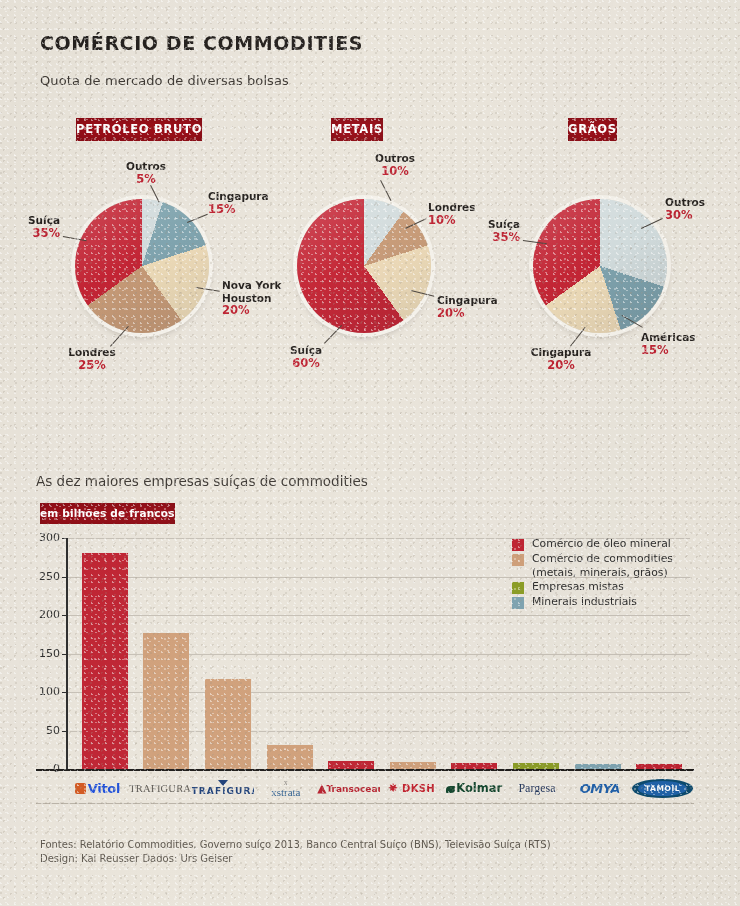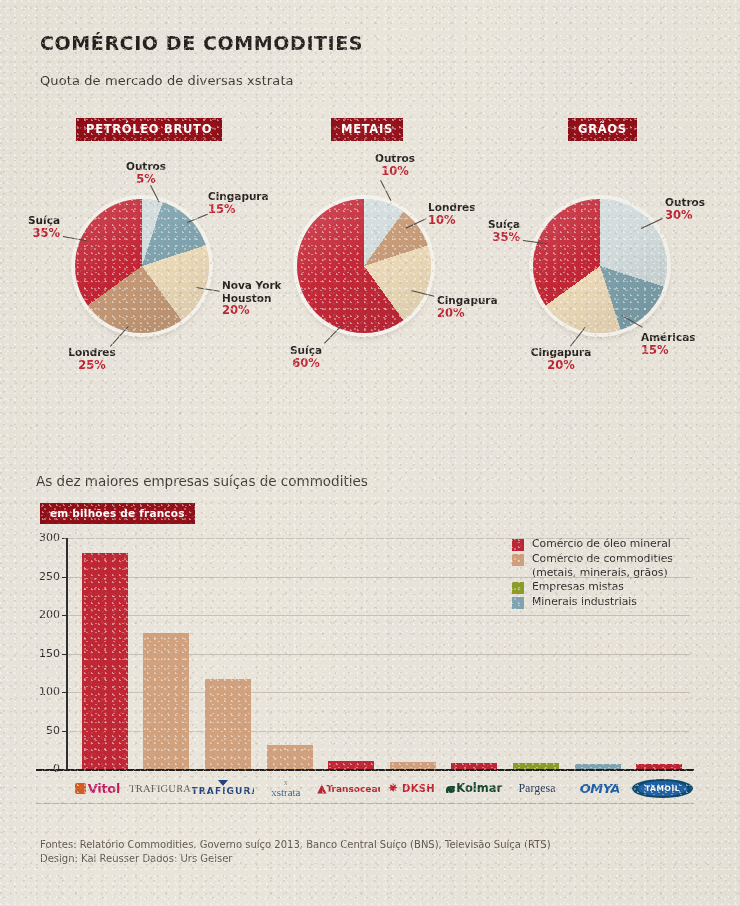--- a/index.html
+++ b/index.html
@@ -38,21 +38,21 @@
     position:absolute;left:40px;top:73px;
     font-size:13px;color:#3d3833;letter-spacing:.1px;
   }
 
   
   .badge{
     position:absolute;
     background:#9c0c16;
     color:#fff;
     font-size:11.5px;font-weight:bold;letter-spacing:.7px;
-    padding:4px 10px 5px;
+    padding:4px 0 5px;
     white-space:nowrap;
     box-shadow:inset 0 0 14px rgba(0,0,0,.22);
     text-align:center;
   }
 
   
   .pie-wrap{position:absolute;}
   .pie{
     position:absolute;border-radius:50%;
     box-shadow:0 0 0 4px #f4f1ea, 0 3px 7px rgba(60,50,40,.35);
@@ -99,21 +99,21 @@
     position:absolute;left:66px;top:775px;width:628px;height:26px;
     display:flex;align-items:center;
   }
   .logo{
     flex:1 1 0;text-align:center;font-size:10px;white-space:nowrap;
     overflow:hidden;
   }
   .logo-rule{position:absolute;left:36px;top:803px;width:658px;height:1px;background:#b9b2a6;}
 
   
-  .lg-vitol{color:#be185d;font-weight:bold;font-size:13px;letter-spacing:-.3px;text-align:center;}
+  .lg-vitol{color:#1d4ed8;font-weight:bold;font-size:13px;letter-spacing:-.3px;text-align:center;}
   .lg-vitol .dot{display:inline-block;width:11px;height:11px;background:#d2581f;border-radius:2px;margin-right:2px;vertical-align:-1px;}
   .lg-glencore{color:#5d5a54;font-size:10.5px;letter-spacing:.2px;font-family:"Liberation Serif",serif;}
   .lg-trafigura{color:#1d3f78;font-weight:bold;font-size:9px;letter-spacing:1.1px;}
   .lg-trafigura .tri{display:block;margin:0 auto -1px;width:0;height:0;border-left:5px solid transparent;border-right:5px solid transparent;border-top:6px solid #1d3f78;}
   .lg-xstrata{color:#2f5f8f;font-size:11px;font-family:"Liberation Serif",serif;}
   .lg-xstrata .x{display:block;font-size:8px;color:#8d8a84;line-height:7px;}
   .lg-transocean{color:#b7202e;font-weight:bold;font-size:9px;}
   .lg-transocean .mast{color:#b7202e;font-size:12px;}
   .lg-dksh{color:#c0202c;font-weight:bold;font-size:10px;letter-spacing:.3px;}
   .lg-dksh .f{color:#c0202c;font-size:12px;}
@@ -129,21 +129,21 @@
     position:absolute;left:40px;top:838px;
     font-size:10px;line-height:14px;color:#5c564d;
   }
 </style>
 </head>
 <body>
 
 <div class="page">
 
   <div class="title">COMÉRCIO DE COMMODITIES</div>
-  <div class="subtitle">Quota de mercado de diversas xstrata</div>
+  <div class="subtitle">Quota de mercado de diversas bolsas</div>
 
   <div class="badge" style="left:76px;top:118px;">PETRÓLEO BRUTO</div>
 
   <div class="pie-wrap" style="left:0;top:0;">
     <div class="pie" style="left:75px;top:199px;width:134px;height:134px;
          background:conic-gradient(
             #d2dcdd 0deg 18deg,
             #7ea3ae 18deg 72deg,
             #efdcb9 72deg 144deg,
             #c79a76 144deg 234deg,

